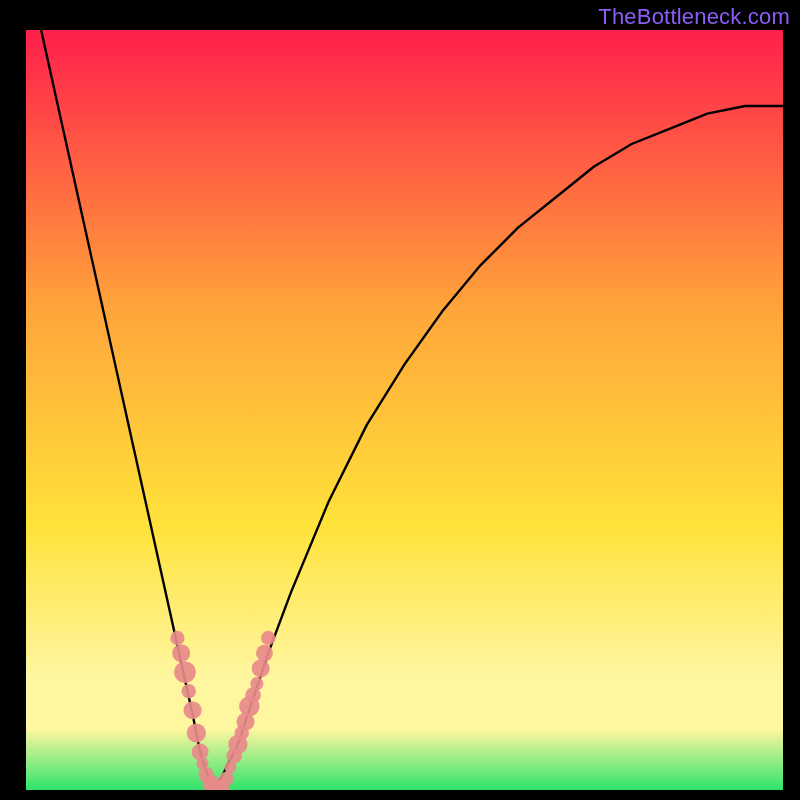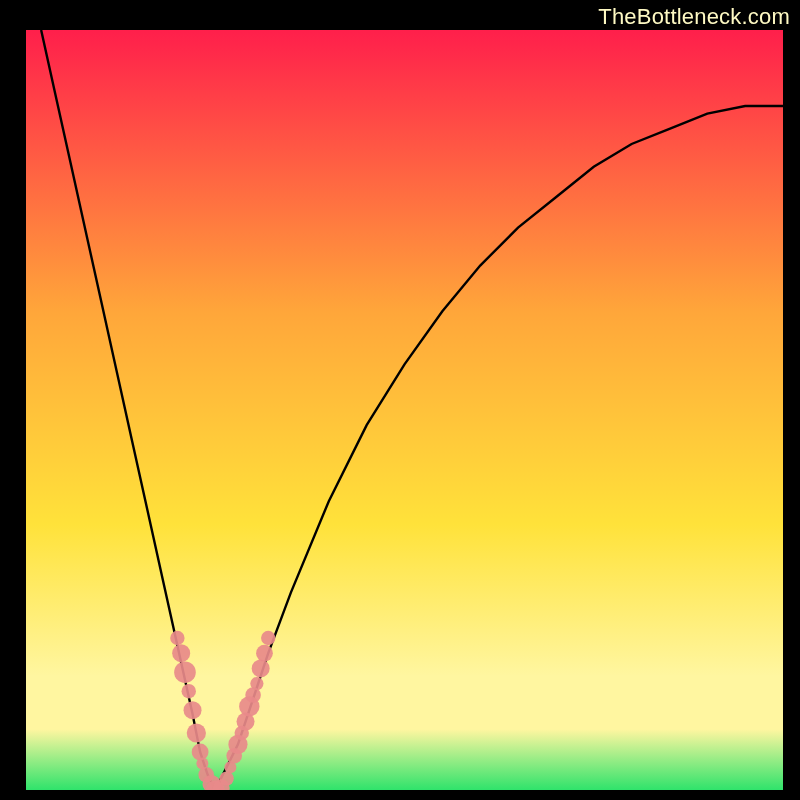--- a/index.html
+++ b/index.html
@@ -7,21 +7,21 @@
   .stage {
     position: relative;
     width: 800px;
     height: 800px;
     background: #000;
   }
   .watermark {
     position: absolute;
     top: 4px;
     right: 10px;
-    color: #fef9c3;
+    color: #8b5cf6;
     font-family: Arial, Helvetica, sans-serif;
     font-size: 22px;
     letter-spacing: 0.2px;
     z-index: 20;
   }
   .plot-wrap {
     position: absolute;
     left: 26px;
     top: 30px;
     width: 757px;

